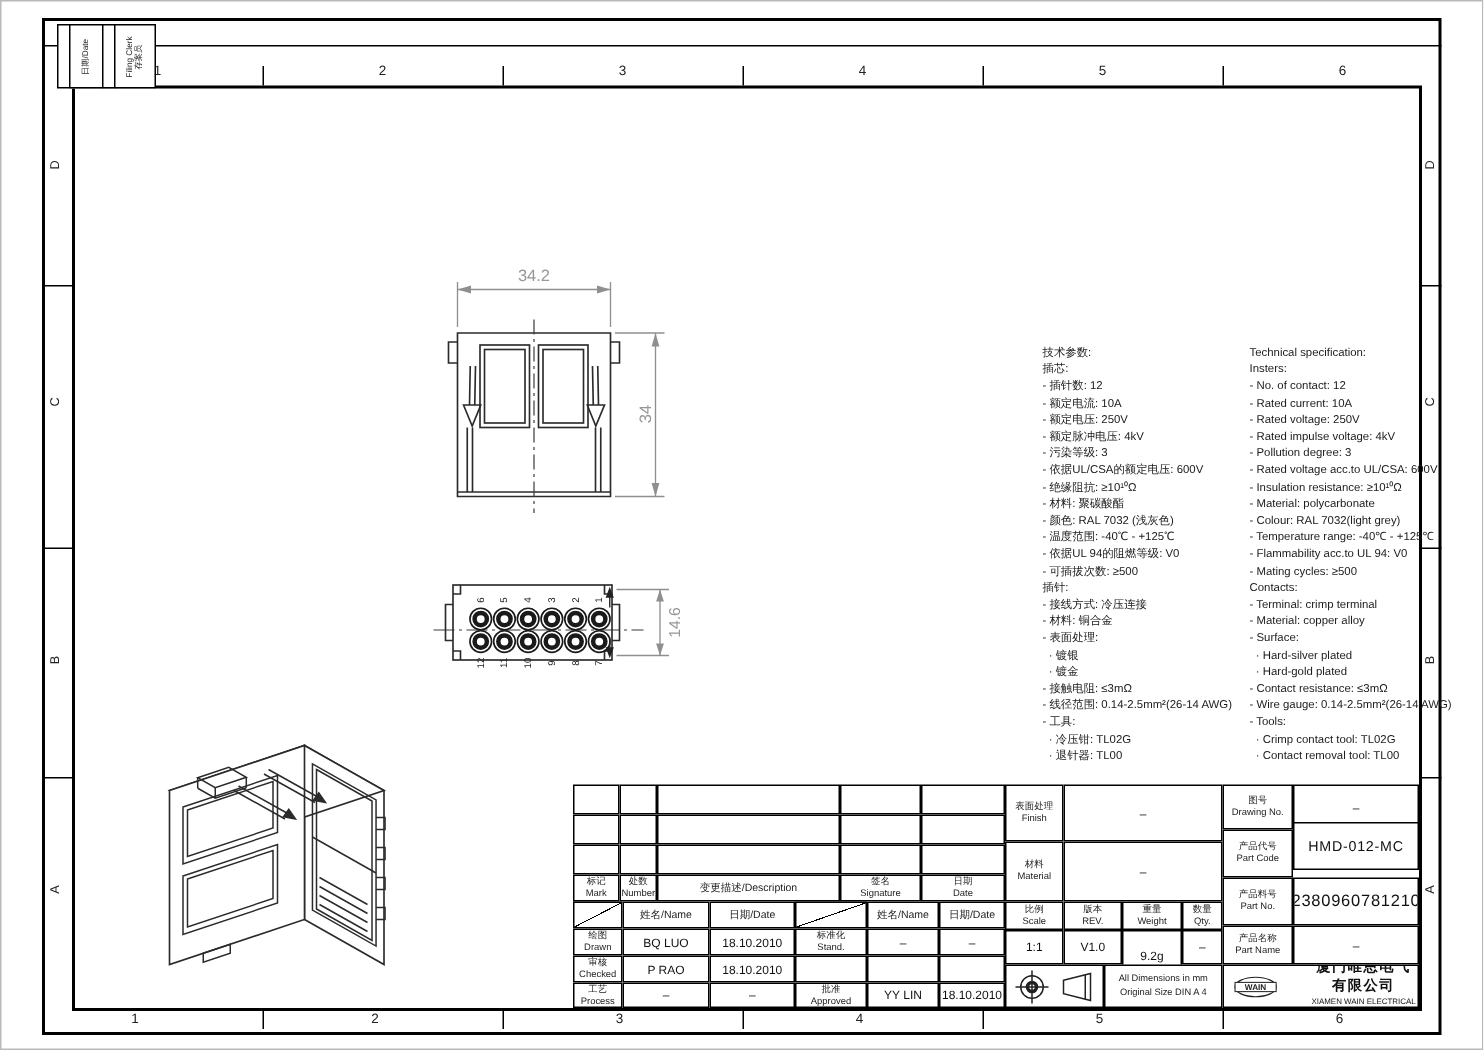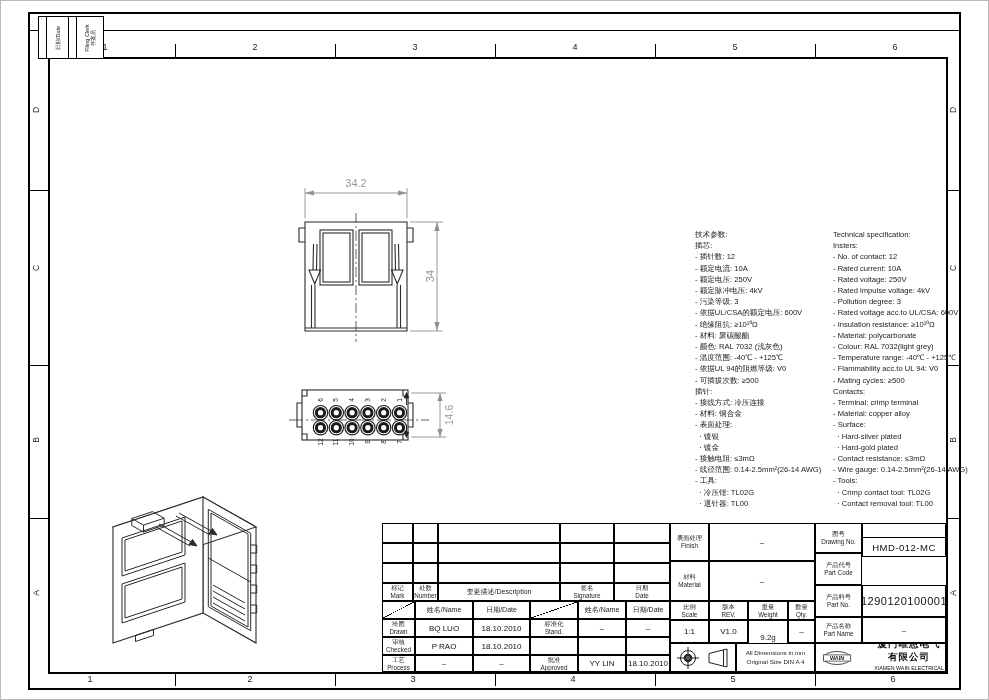--- a/index.html
+++ b/index.html
@@ -362,26 +362,26 @@
 
   <div class="c lab" style="left:815px;top:523px;width:47px;height:30px">
     <span>图号</span>
       <span>Drawing No.</span>
     </div>
   <div class="c val" style="left:862px;top:523px;width:84px;height:30px">–</div>
   <div class="c lab" style="left:815px;top:553px;width:47px;height:32px">
     <span>产品代号</span>
       <span>Part Code</span>
     </div>
-  <div class="c val med" style="left:862px;top:537px;width:84px;height:20px">HMD-012-MC</div>
+  <div class="c val med" style="left:862px;top:548px;width:84px;height:32px">HMD-012-MC</div>
   <div class="c lab" style="left:815px;top:585px;width:47px;height:32px">
     <span>产品料号</span>
       <span>Part No.</span>
     </div>
-  <div class="c val big" style="left:862px;top:585px;width:84px;height:32px">1290120100001</div>
+  <div class="c val big" style="left:862px;top:585px;width:84px;height:32px">2380960781210</div>
   <div class="c lab" style="left:815px;top:617px;width:47px;height:26px">
     <span>产品名称</span>
       <span>Part Name</span>
     </div>
   <div class="c val" style="left:862px;top:617px;width:84px;height:26px">–</div>
   <div class="c company" style="left:815px;top:643px;width:131px;height:29px">
     <svg width="44" height="24" viewBox="0 0 44 24">
       <ellipse cx="22" cy="12" rx="20" ry="9.5" fill="none" stroke="#222" stroke-width="1.2"></ellipse>
       <rect x="2" y="7.5" width="40" height="9" fill="#fff" stroke="#222" stroke-width="1"></rect>
       <text x="22" y="14.8" text-anchor="middle" font-size="8" font-weight="bold" fill="#222">WAIN</text>

